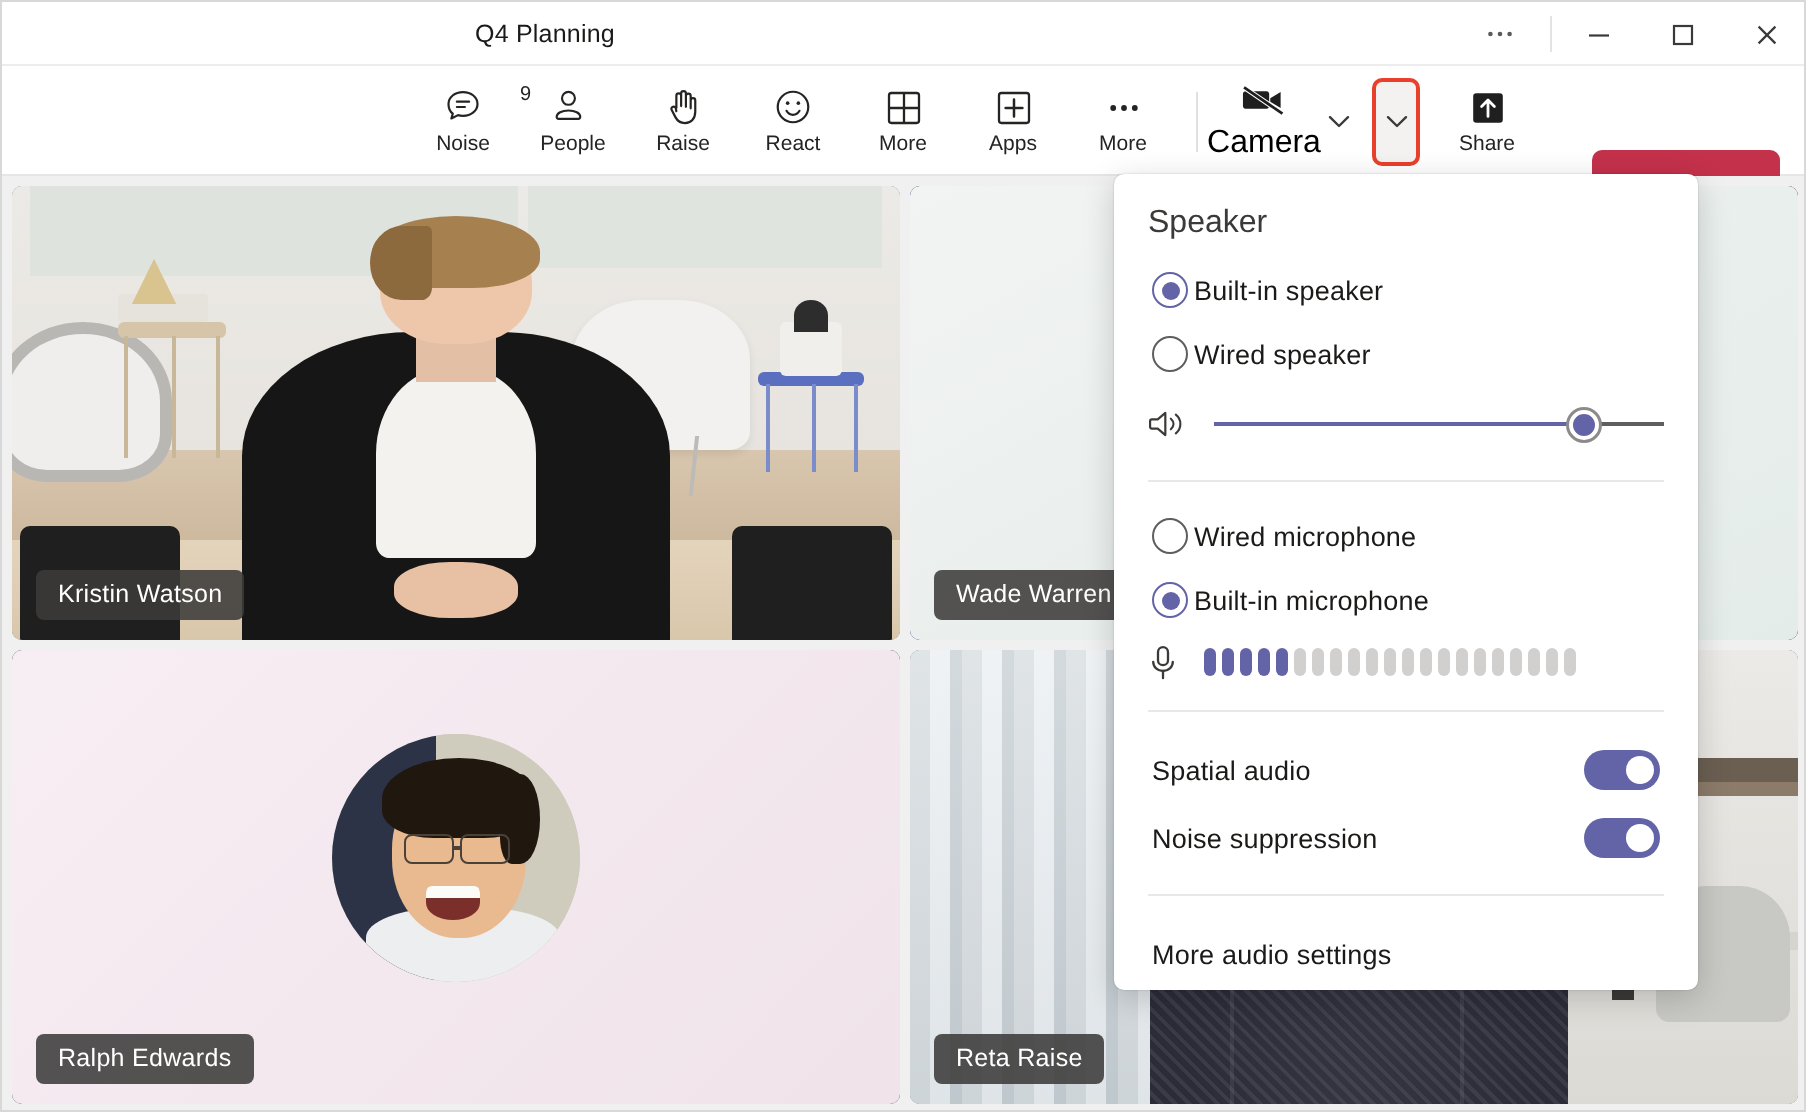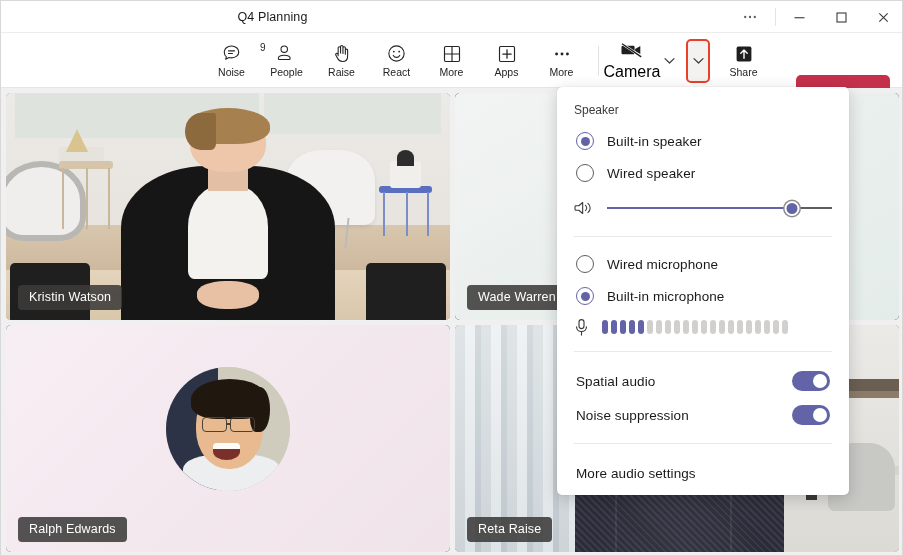--- a/index.html
+++ b/index.html
@@ -209,25 +209,25 @@
   .dropdown {
     position: absolute; left: 556px; top: 86px;
     width: 292px; height: 408px;
     background: #ffffff;
     border-radius: 5px;
     box-shadow: 0 4px 16px rgba(0,0,0,.18), 0 0 1px rgba(0,0,0,.22);
     padding: 14px 17px 0 17px;
     z-index: 30;
   }
   .dd-group-label {
-    font-size: 12px; color: #3b3a39;
+    font-size: 16px; color: #3b3a39;
     margin-bottom: 9px; margin-top: 2px;
   }
   .radio-row {
-    display: flex; align-items: center; gap: 13px;
+    display: flex; align-items: center; gap: 3px;
     height: 30px; margin-bottom: 2px; padding-left: 2px;
     border-radius: 3px;
   }
   .radio {
     width: 18px; height: 18px; border-radius: 50%;
     border: 1.6px solid #605e5c; flex: none;
     display: flex; align-items: center; justify-content: center;
     background: #fff;
   }
   .radio.on { border-color: #6264a7; border-width: 1.6px; }

